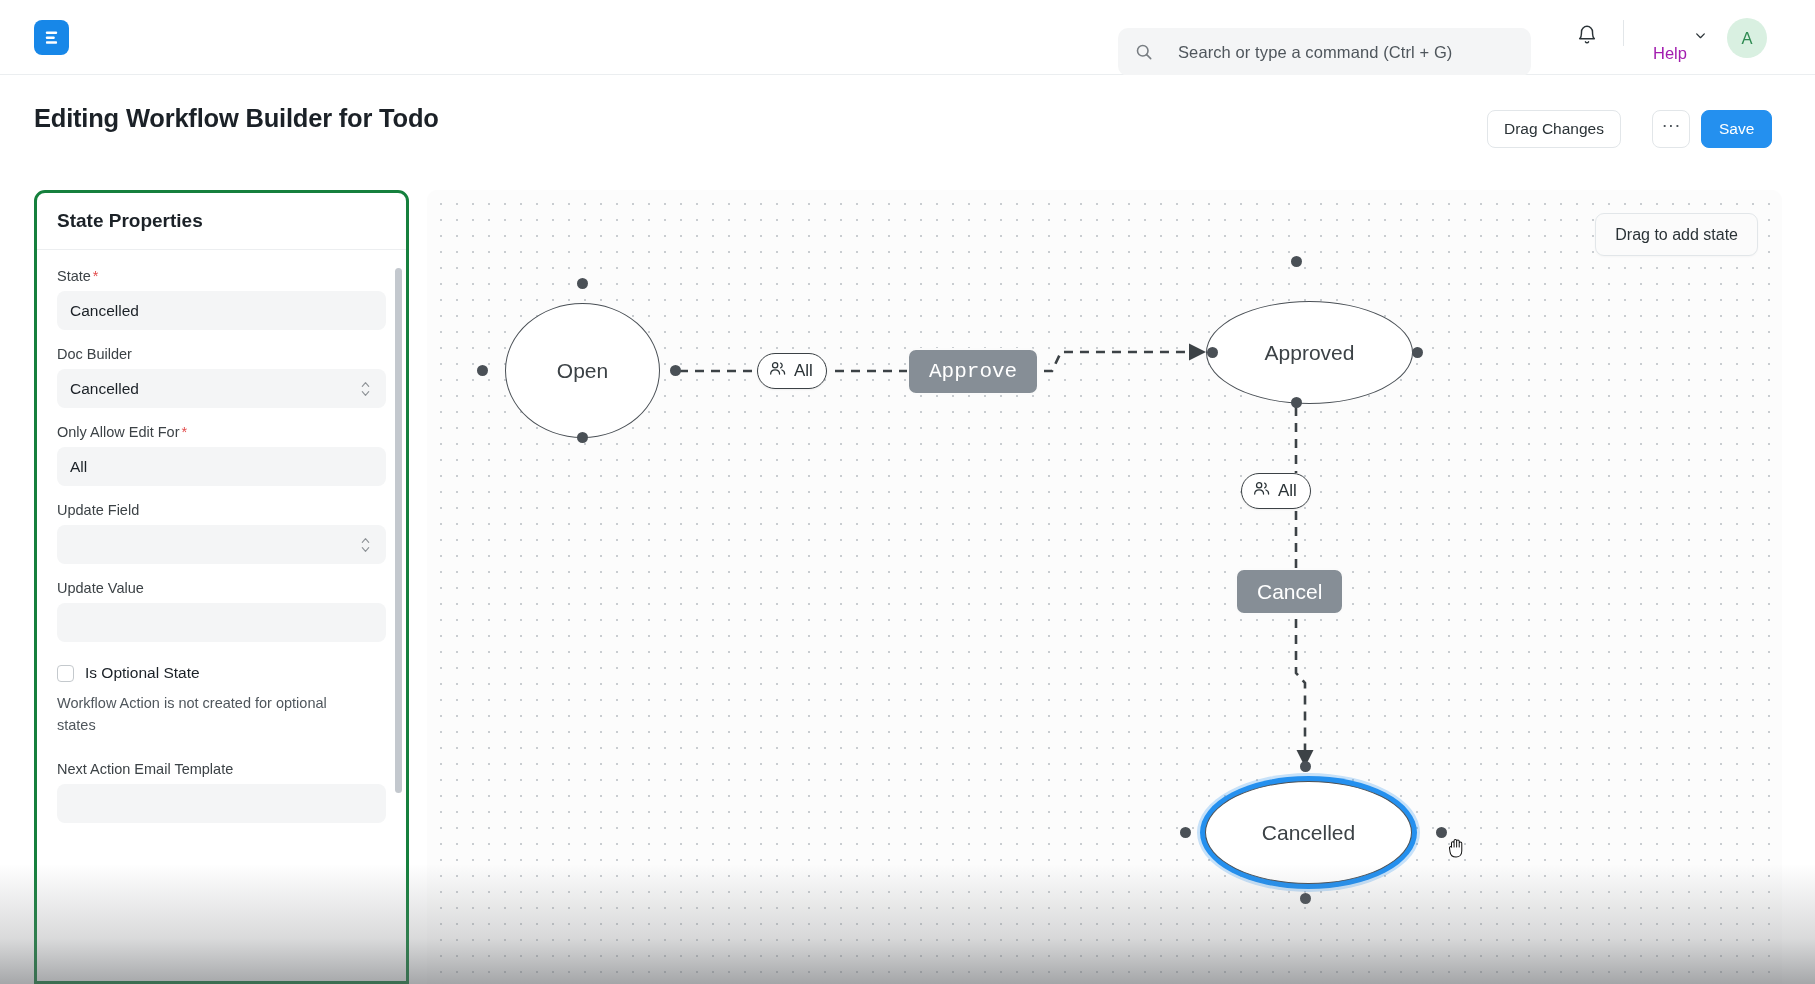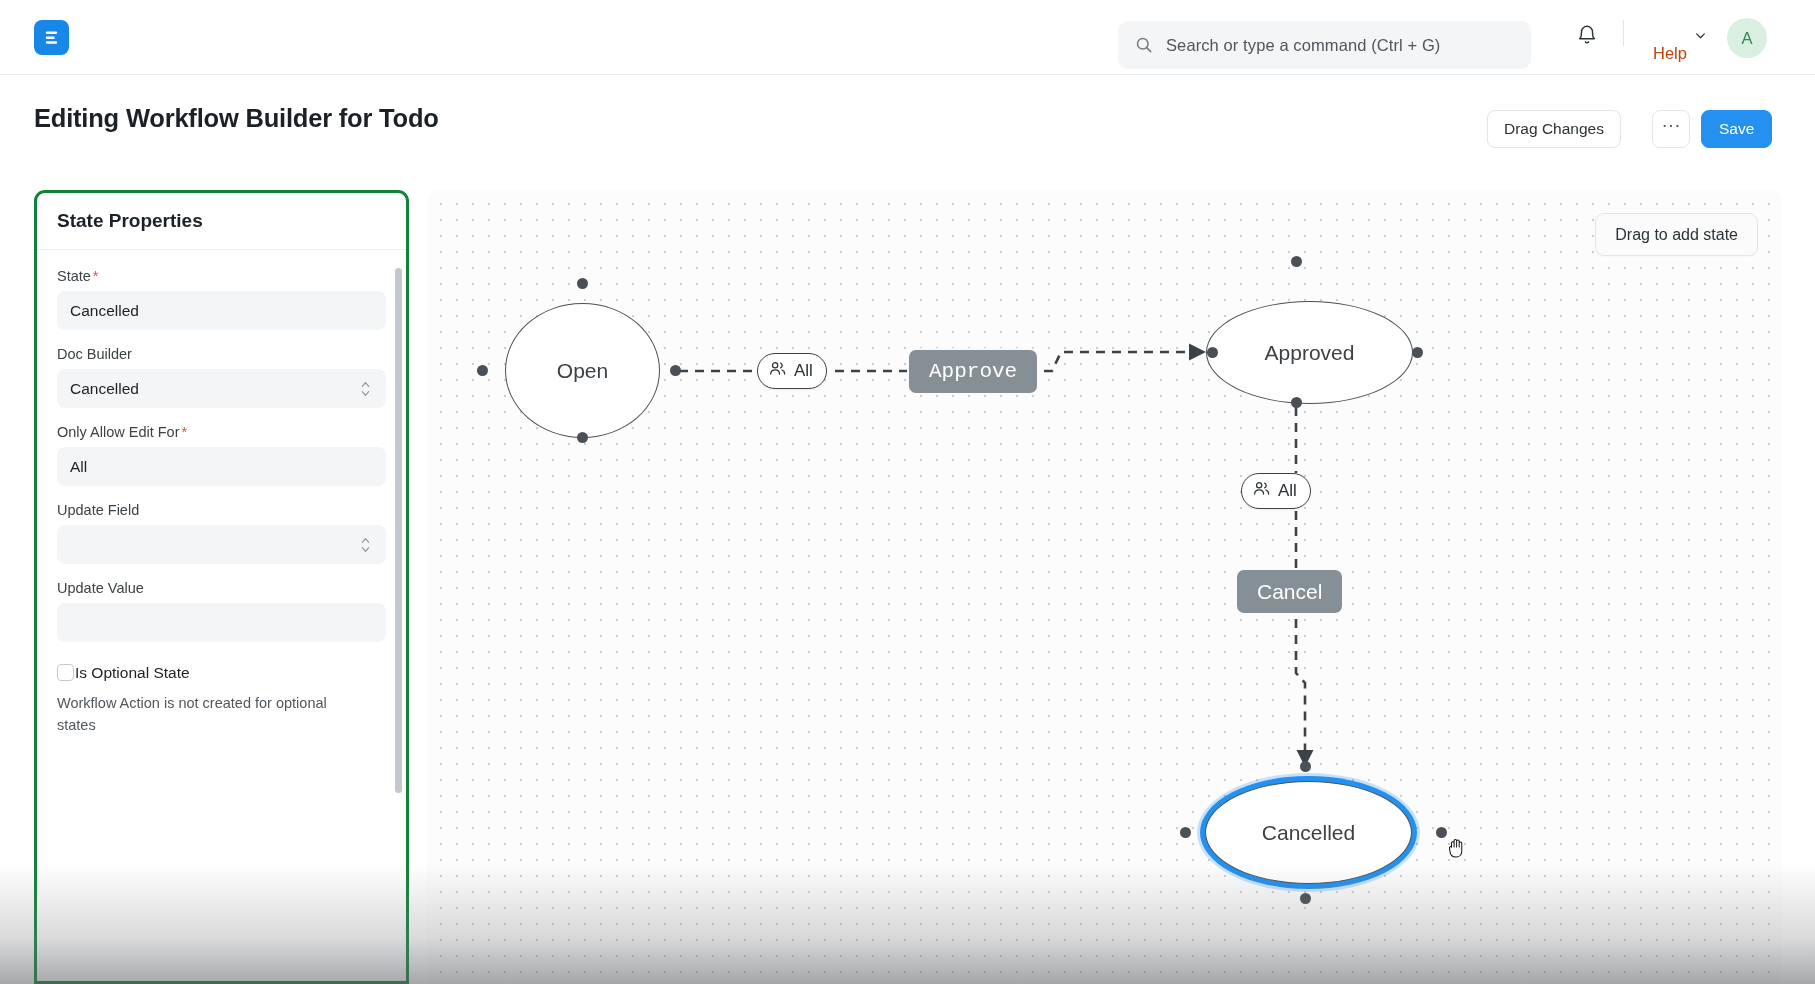--- a/index.html
+++ b/index.html
@@ -22,27 +22,28 @@
   .brand-logo {
     position: absolute; left: 34px; top: 20px;
     width: 35px; height: 35px;
     background: #1787e8;
     border-radius: 8px;
     display: flex; align-items: center; justify-content: center;
   }
   .brand-logo svg { display: block; }
 
   .searchbox {
-    position: absolute; left: 1118px; top: 21px;
+    position: absolute; left: 1118px; top: 28px;
     width: 413px; height: 48px;
     background: #f4f5f6;
     border-radius: 10px;
     display: flex; align-items: center;
     padding: 0 16px;
     cursor: text;
+    gap: 12px;
   }
   .searchbox .srch-icon { width: 20px; height: 20px; flex: 0 0 20px; margin-right: 12px; opacity: .75; }
   .searchbox .srch-text {
     font-size: 16.5px; color: #4f565c; letter-spacing: .1px;
     white-space: nowrap;
   }
 
   .bell-btn {
     position: absolute; left: 1570px; top: 20px;
     width: 34px; height: 34px;
@@ -51,21 +52,21 @@
   }
   .nav-divider {
     position: absolute; left: 1623px; top: 20px;
     width: 1px; height: 26px; background: #e2e6e9;
   }
   .help-btn {
     position: absolute; left: 1645px; top: 19px;
     height: 36px; display: flex; align-items: center; gap: 7px;
     padding: 0 8px; border-radius: 7px; cursor: pointer;
   }
-  .help-btn .help-label { font-size: 16.5px; color: #c2410c; margin-top: 32px; }
+  .help-btn .help-label { font-size: 16.5px; color: #a21caf; margin-top: 32px; }
   .avatar {
     position: absolute; left: 1727px; top: 18px;
     width: 40px; height: 40px; border-radius: 50%;
     background: #d9f0e1;
     display: flex; align-items: center; justify-content: center;
     font-size: 16.5px; color: #2f8b52; cursor: pointer;
   }
 
   
   .page-head {
@@ -129,21 +130,21 @@
   .req-star { color: #e24c4c; margin-left: 2px; }
   .field-control {
     height: 39px; background: #f4f5f6; border: 1px solid transparent;
     border-radius: 8px; display: flex; align-items: center;
     padding: 0 12px; font-size: 15.5px; color: #1b2127;
     cursor: text;
   }
   .field-control.select { cursor: pointer; justify-content: space-between; }
   .sel-caret { display: flex; flex-direction: column; gap: 2px; opacity: .6; margin-right: 2px; }
 
-  .checkbox-row { display: flex; align-items: flex-start; gap: 1px; margin: 22px 0 10px 0; }
+  .checkbox-row { display: flex; align-items: center; gap: 11px; margin: 22px 0 10px 0; }
   .cb-box {
     width: 17px; height: 17px; border: 1.5px solid #c4c9cd;
     border-radius: 4px; background: #fff; cursor: pointer; flex: 0 0 17px;
   }
   .cb-label { font-size: 15.5px; color: #1b2127; cursor: pointer; }
   .help-text {
     font-size: 14.5px; color: #4f565c; line-height: 1.55;
     margin-bottom: 24px; max-width: 300px;
   }
 
@@ -342,20 +343,24 @@
         <div class="field-control"></div>
       </div>
 
       <div class="checkbox-row">
         <span class="cb-box"></span>
         <span class="cb-label">Is Optional State</span>
       </div>
 
       <div class="help-text">Workflow Action is not created for optional states</div>
 
+      <div class="field">
+        <label class="field-label">Next Action Email Template</label>
+        <div class="field-control"></div>
+      </div>
     </div>
 
     <div class="sb-scrollbar"></div>
   </div>
 
   <div class="canvas">
 
     <div class="btn-drag-state">Drag to add state</div>
 
     <svg class="flow-svg">

